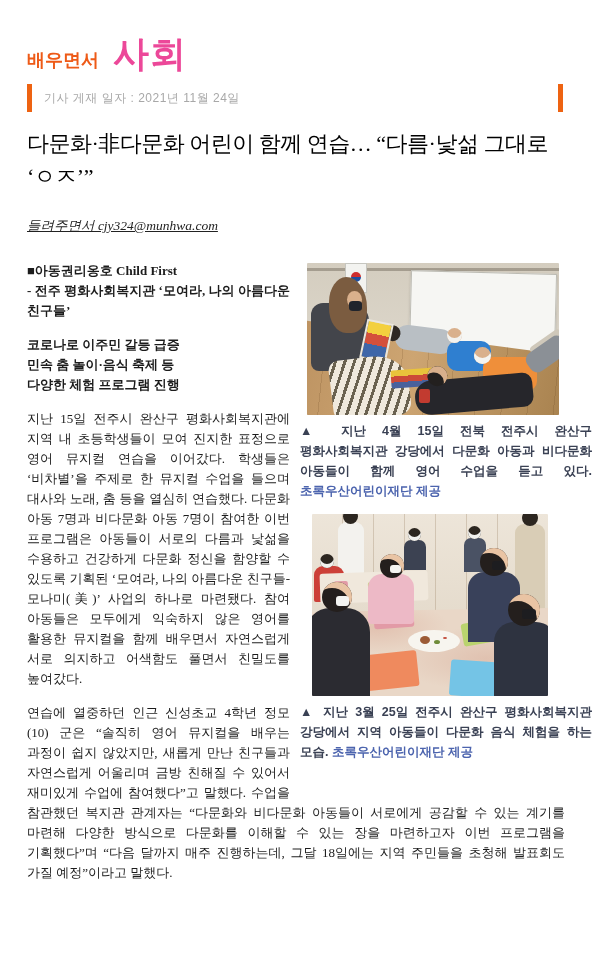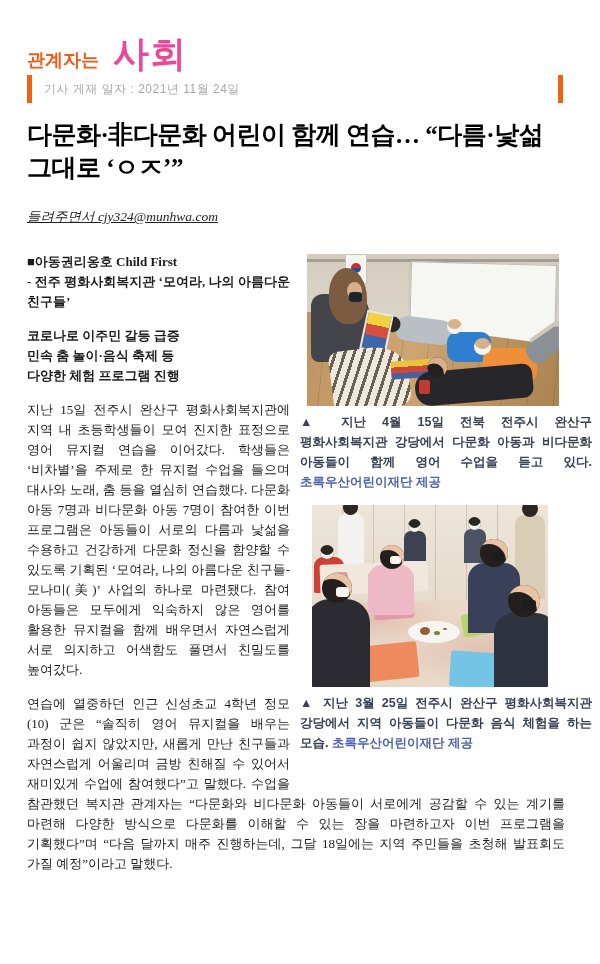--- a/index.html
+++ b/index.html
@@ -23,30 +23,30 @@
     font-weight:bold;font-size:18px;color:var(--brand-orange);letter-spacing:0;
     cursor:pointer;
   }
   .section{
     font-family:Liberation Serif, serif;
     font-weight:bold;font-size:36px;color:#ec4899;letter-spacing:1px;cursor:pointer;
   }
 
   
   .date-row{
-    margin-top:11px;margin-right:10px;height:28px;display:flex;align-items:center;
+    margin-top:20px;margin-right:10px;height:28px;display:flex;align-items:center;
     border-left:5px solid var(--bar-orange);border-right:5px solid var(--bar-orange);
     padding-left:12px;
     font-family:"Liberation Sans","DejaVu Sans",sans-serif;
     font-size:12px;color:#a8a8a8;letter-spacing:.5px;
   }
 
   
   .headline{
-    margin-top:15px;font-size:25px;font-weight:bold;line-height:33px;color:#000;
+    margin-top:15px;font-size:22px;font-weight:normal;line-height:33px;color:#000;
     letter-spacing:-0.5px;word-break:keep-all;
   }
   .byline{
     margin-top:24px;font-size:13.5px;font-style:italic;color:#222;
     text-decoration:underline;display:inline-block;cursor:pointer;
   }
 
   
   .article{
     margin-top:26px;font-size:13px;line-height:20px;text-align:justify;
@@ -138,21 +138,21 @@
   .p2-boy-right2::after{content:"";position:absolute;left:28px;top:-13px;width:14px;height:10px;border-radius:3px;background:#1d1d20;}
 
   .clearfix::after{content:"";display:block;clear:both;}
 </style>
 </head>
 <body>
 
 <div class="page">
 
   <div class="masthead">
-    <span class="brand">관계자는</span>
+    <span class="brand">배우면서</span>
     <span class="section">사회</span>
   </div>
 
   <div class="date-row">
     <span>기사 게재 일자 : 2021년 11월 24일</span>
   </div>
 
   <h1 class="headline">다문화·非다문화 어린이 함께 연습… “다름·낯섦 그대로 ‘ㅇㅈ’”</h1>
 
   <a class="byline">들려주면서 cjy324@munhwa.com</a>

